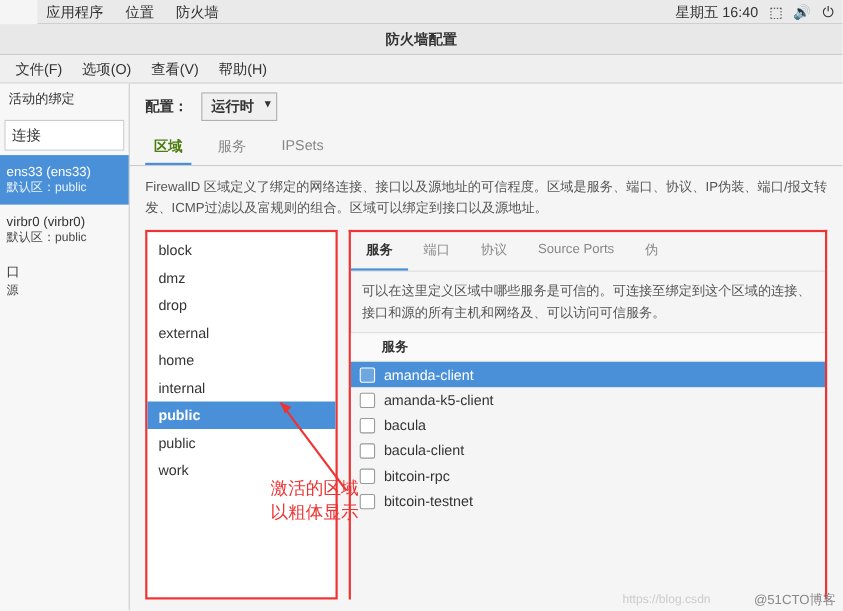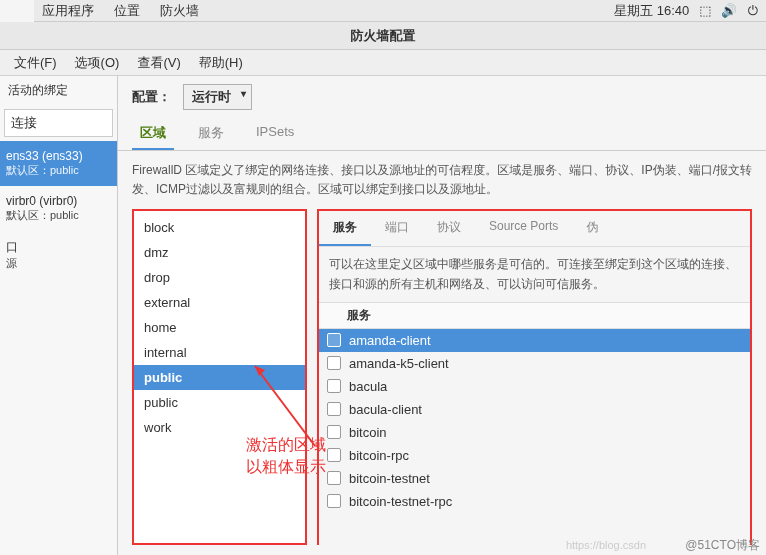--- a/index.html
+++ b/index.html
@@ -28,21 +28,21 @@
 .zone-list { width: 175px; border: 2px solid #e33; background: #fff; padding: 4px 0; }
 .zone-item { padding: 5px 10px; cursor: pointer; }
 .zone-item.selected { background: #4a90d9; color: #fff; font-weight: bold; }
 .zone-right { flex: 1; display: flex; flex-direction: column; border: 2px solid #e33; border-bottom: none; }
 .tabs2 { display: flex; border-bottom: 1px solid #ddd; }
 .tab2 { padding: 8px 14px; cursor: pointer; color: #888; font-size: 12px; }
 .tab2.active { font-weight: bold; color: #333; border-bottom: 2px solid #4a90d9; }
 .svc-desc { padding: 8px 10px; font-size: 12px; line-height: 1.6; color: #555; }
 .svc-list { border-top: 1px solid #ddd; }
 .svc-header { padding: 4px 28px; font-size: 12px; font-weight: bold; border-bottom: 1px solid #ddd; background: #fafafa; }
-.svc-row { display: flex; align-items: center; padding: 4px 8px; gap: 8px; }
+.svc-row { display: flex; align-items: flex-end; padding: 4px 8px; gap: 8px; }
 .svc-row.sel { background: #4a90d9; color: #fff; }
 .chk { width: 14px; height: 14px; border: 1px solid #999; background: #fff; border-radius: 2px; }
 .svc-row.sel .chk { border-color: #fff; background: rgba(255,255,255,0.2); }
 .annot-arrow { position: absolute; left: 245px; top: 336px; pointer-events: none; }
 .annot-text { position: absolute; color: #e33; font-size: 16px; line-height: 1.4; }
 .watermark { position: absolute; right: 6px; bottom: 1px; font-size: 12px; color: #888; text-align: right; }
 .wm2 { position: absolute; right: 120px; bottom: 4px; font-size: 11px; color: #ccc; }
 </style>
 </head>
 <body>
@@ -138,33 +138,25 @@
               <div class="svc-row">
                 <span class="chk"></span>
                 <span>bacula</span>
               </div>
               <div class="svc-row">
                 <span class="chk"></span>
                 <span>bacula-client</span>
               </div>
               <div class="svc-row">
                 <span class="chk"></span>
-                <span>bitcoin</span>
-              </div>
-              <div class="svc-row">
-                <span class="chk"></span>
                 <span>bitcoin-rpc</span>
               </div>
               <div class="svc-row">
                 <span class="chk"></span>
                 <span>bitcoin-testnet</span>
-              </div>
-              <div class="svc-row">
-                <span class="chk"></span>
-                <span>bitcoin-testnet-rpc</span>
               </div>
             </div>
         </div>
       </div>
     </div>
   </div>
 </div>
 
 <svg class="annot-arrow" width="100" height="130">
   <line x1="10" y1="30" x2="70" y2="110" stroke="#e33" stroke-width="2"></line>

